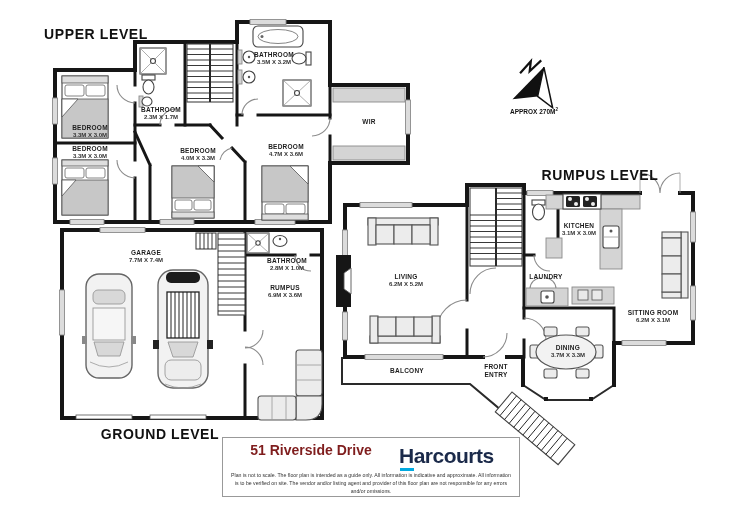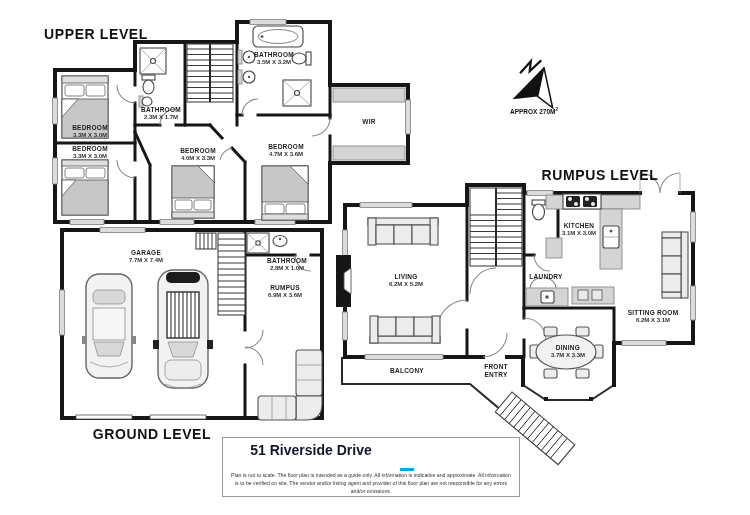--- a/index.html
+++ b/index.html
@@ -19,21 +19,21 @@
   .hair{stroke:#999;stroke-width:.8;fill:none}
   
   .rl{position:absolute;transform:translate(-50%,-50%);text-align:center;line-height:1.3;color:#1d1d1d;font-weight:700;white-space:nowrap;}
   .rl .nm{display:block;font-size:6.5px;letter-spacing:.25px}
   .rl .dm{display:block;font-size:6px;color:#333}
   .lvl{position:absolute;transform:translate(-50%,-50%);font-size:14px;font-weight:700;letter-spacing:.6px;color:#111;white-space:nowrap}
   .area{position:absolute;left:534px;top:111px;transform:translate(-50%,-50%);font-size:6.5px;font-weight:700;color:#111;white-space:nowrap}
   .area sup{font-size:4.5px}
   
   .fbox{position:absolute;left:222px;top:437px;width:296px;height:58px;border:1px solid #999;background:#fff;}
-  .addr{position:absolute;left:0;top:4px;width:176px;text-align:center;color:#0f172a}
+  .addr{position:absolute;left:0;top:4px;width:176px;text-align:center;color:#7f1d1d}
   .a1{font-size:14px;font-weight:700;line-height:1.15}
   .a2{font-size:13px;font-weight:700;line-height:1.1}
   .logo{position:absolute;left:176px;top:6px;width:118px;font-size:21px;font-weight:700;color:#1b2a4a;letter-spacing:-.5px}
   .logo-bar{position:absolute;left:177px;top:30px;width:14px;height:3px;background:#00a9e0}
   .disc{position:absolute;left:7px;right:7px;top:33px;font-size:5.2px;color:#333;text-align:center;line-height:1.55;font-weight:400}
 </style>
 </head>
 <body>
 
 <div class="canvas">
@@ -404,27 +404,28 @@
       <span class="dm">7.7M X 7.4M</span>
 </div>
 <div class="rl" style="left:287px;top:265px">
   <span class="nm">BATHROOM</span>
       <span class="dm">2.8M X 1.0M</span>
 </div>
 <div class="rl" style="left:285px;top:292px">
   <span class="nm">RUMPUS</span>
       <span class="dm">6.9M X 3.6M</span>
 </div>
-<div class="lvl" style="left:152px;top:434px">GROUND LEVEL</div>
+<div class="lvl" style="left:160px;top:434px">GROUND LEVEL</div>
 
 <div class="area">
   <span>APPROX 270M</span><sup>2</sup>
 </div>
 
 <div class="fbox">
   <div class="addr">
     <div class="a1">51 Riverside Drive</div>
   </div>
+  <div class="logo">Harcourts</div>
   <div class="logo-bar"></div>
   <div class="disc">Plan is not to scale. The floor plan is intended as a guide only. All information is indicative and approximate. All information is to be verified on site. The vendor and/or listing agent and provider of this floor plan are not responsible for any errors and/or omissions.</div>
 </div>
 
 </div>
 
 </body></html>

